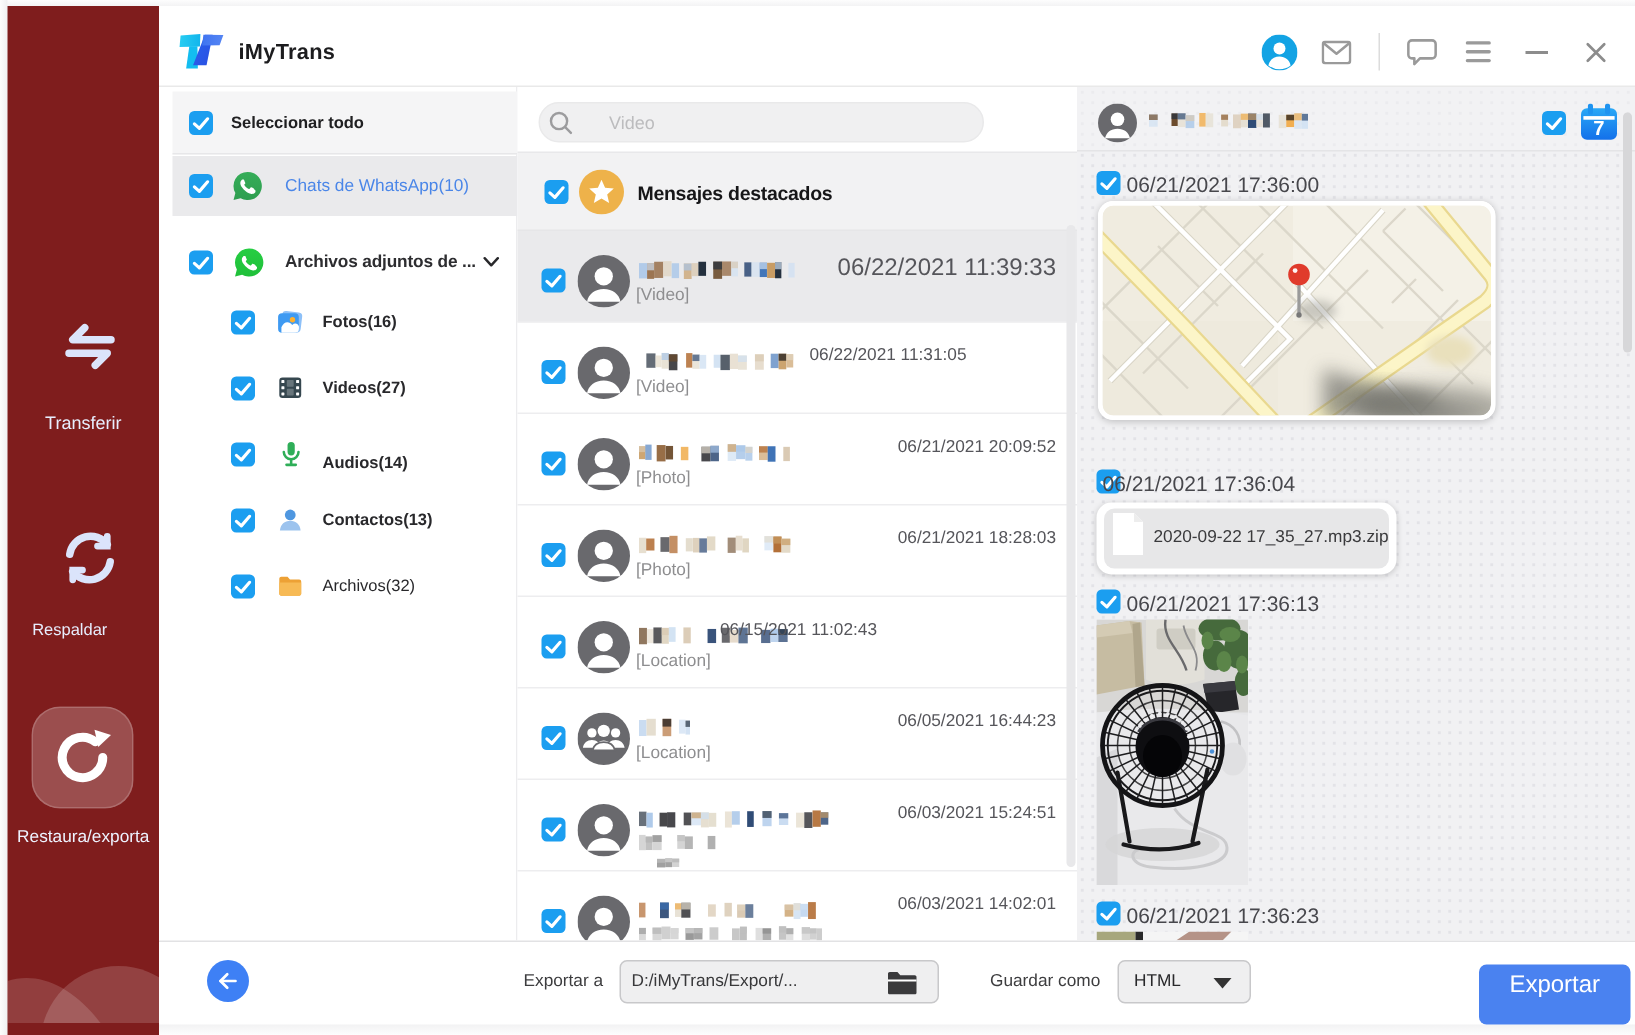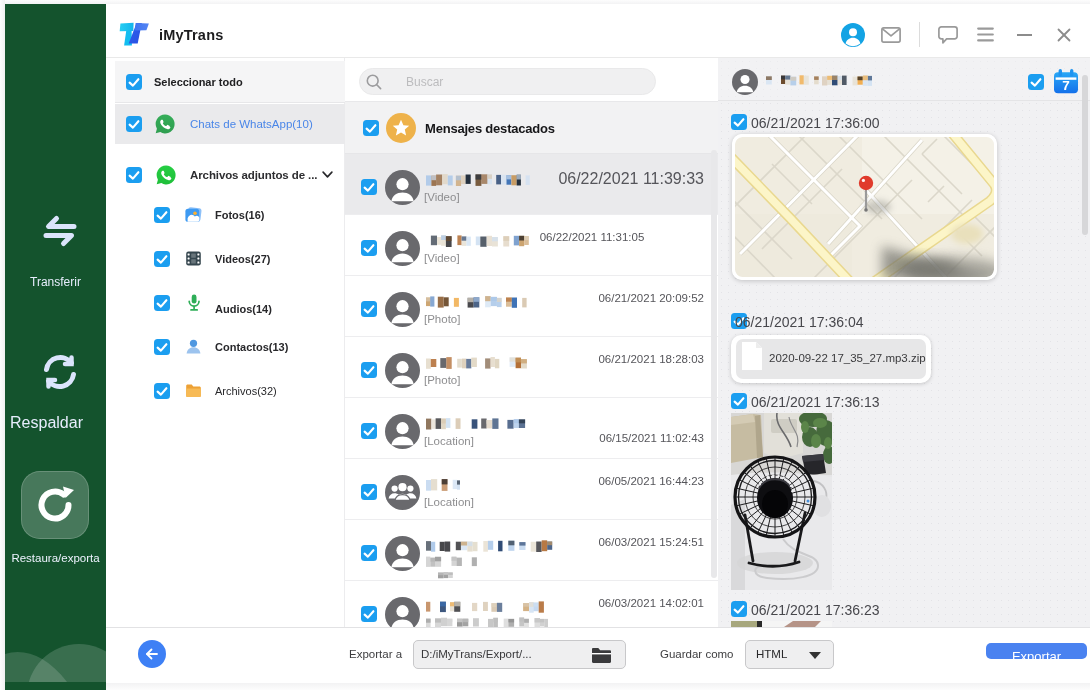--- a/index.html
+++ b/index.html
@@ -1,37 +1,37 @@
 <!DOCTYPE html>
 <html><head><meta charset="utf-8">
 <style>
 *{margin:0;padding:0;box-sizing:border-box}
 html,body{width:1090px;height:690px;overflow:hidden;font-family:"Liberation Sans",sans-serif;background:#fff;position:relative}
 .abs{position:absolute}
 </style></head><body>
 
 <div class="abs" style="left:0;top:0;width:1090px;height:4px;background:linear-gradient(#fdfdfd,#f3f3f4)"></div>
 <div class="abs" style="left:0;top:0;width:5px;height:690px;background:linear-gradient(90deg,#fdfdfd,#f0f0f1)"></div>
-<div class="abs" style="left:5px;top:4px;width:101px;height:686px;background:#14532d;overflow:hidden">
+<div class="abs" style="left:5px;top:4px;width:101px;height:686px;background:#7f1d1d;overflow:hidden">
 <svg class="abs" style="left:36px;top:209px" width="38" height="36" viewBox="0 0 38 36">
 <g fill="none" stroke="#dbe4fb" stroke-width="5" stroke-linecap="round" stroke-linejoin="round">
 <path d="M15.5 5.5 L7.5 13.5 H33"></path>
 <path d="M5 22.5 H30.5 L22.5 30.5"></path>
 </g>
     </svg>
 <div class="abs" style="left:0;top:271px;width:101px;text-align:center;color:#e7edfd;font-size:12px">Transferir</div>
 <svg class="abs" style="left:35px;top:348px" width="40" height="40" viewBox="0 0 40 40">
 <g fill="none" stroke="#dbe4fb" stroke-width="5" stroke-linecap="round">
 <path d="M6.5 17.5a14 14 0 0 1 25-6.5"></path>
         <path d="M31.5 5.5v6.5h-6.5" stroke-width="4.5"></path>
 <path d="M33.5 22.5a14 14 0 0 1-25 6.5"></path>
         <path d="M8.5 34.5v-6.5h6.5" stroke-width="4.5"></path>
 </g>
     </svg>
-<div class="abs" style="left:0;top:410px;width:83px;text-align:center;color:#e7edfd;font-size:16px">Respaldar</div>
+<div class="abs" style="left:0;top:410px;width:83px;text-align:center;color:#e7edfd;font-size:11px">Respaldar</div>
 <div class="abs" style="left:16px;top:467px;width:68px;height:68px;border-radius:19px;background:rgba(255,255,255,.22);box-shadow:inset 0 0 0 1px rgba(255,255,255,.18)"></div>
 <svg class="abs" style="left:27px;top:478px" width="46" height="46" viewBox="0 0 46 46">
 <path d="M36.5 23a13.5 13.5 0 1 1-5-10.5" fill="none" stroke="#fff" stroke-width="6" stroke-linecap="round"></path>
 <polygon points="31,4.5 42,8 33.5,16" fill="#fff"></polygon>
 </svg>
 <div class="abs" style="left:0;top:548px;width:101px;text-align:center;color:#eef3ff;font-size:11.5px">Restaura/exporta</div>
 <svg class="abs" style="left:0;top:634px" width="101" height="44" viewBox="0 0 101 44">
 <path d="M-30 44 C-10 6 30 2 62 44 z" fill="#ffffff" fill-opacity=".15"></path>
 <circle cx="74" cy="58" r="52" fill="#ffffff" fill-opacity=".16"></circle>
 </svg>
@@ -184,21 +184,21 @@
 <path d="M2.2 7.4h14.6v7.4c0 .7-.6 1.3-1.3 1.3H3.5c-.7 0-1.3-.6-1.3-1.3z" fill="#f7ba55"></path>
   </svg>
 <div class="abs" style="left:215px;top:384.5px;font-size:11px;font-weight:normal;color:#28282b">Archivos(32)</div>
 <div class="abs" style="left:345px;top:58px;width:373px;height:569px;background:#fff"></div>
 <div class="abs" style="left:345px;top:58px;width:373px;height:44px;border-bottom:1px solid #e8e8ea"></div>
 <div class="abs" style="left:359px;top:68px;width:297px;height:27px;border-radius:13.5px;background:#f0f0f1;border:1px solid #e9e9ea"></div>
 <svg class="abs" style="left:366px;top:74px" width="16" height="16" viewBox="0 0 16 16">
 <circle cx="6.7" cy="6.7" r="5.4" fill="none" stroke="#9c9c9e" stroke-width="1.6"></circle>
 <line x1="10.8" y1="10.8" x2="14.6" y2="14.6" stroke="#9c9c9e" stroke-width="1.6" stroke-linecap="round"></line>
   </svg>
-<div class="abs" style="left:406px;top:75px;font-size:12px;color:#bcbcbe">Buscar</div>
+<div class="abs" style="left:406px;top:75px;font-size:12px;color:#bcbcbe">Video</div>
 <div class="abs" style="left:345px;top:102px;width:373px;height:52px;background:#f2f2f3;border-bottom:1px solid #e6e6e8"></div>
 <div style="position:absolute;left:363px;top:120px;width:16px;height:16px;background:#1b9ef0;border-radius:3.5px">
 <svg width="16" height="16" viewBox="0 0 16 16">
       <polyline points="3.6,8.6 6.9,11.6 12.4,5.2" fill="none" stroke="#fff" stroke-width="2.1" stroke-linecap="round" stroke-linejoin="round"></polyline>
     </svg></div>
 <svg class="abs" style="left:386px;top:113px" width="30" height="30" viewBox="0 0 30 30">
 <circle cx="15" cy="15" r="15" fill="#eeb24a"></circle>
 <polygon points="15.0,6.8 17.4,12.2 23.2,12.7 18.8,16.6 20.1,22.4 15.0,19.4 9.9,22.4 11.2,16.6 6.8,12.7 12.6,12.2" fill="#fff"></polygon>
   </svg>
 <div class="abs" style="left:425px;top:121px;font-size:13px;font-weight:bold;color:#161618;letter-spacing:-.2px">Mensajes destacados</div>
@@ -364,21 +364,21 @@
     <rect x="60.5" y="2.0" width="5.8" height="8.4" fill="#d9c9b2" fill-opacity="0.66"></rect>
     <rect x="60.5" y="2.0" width="5.8" height="3.8" fill="#e4ddce" fill-opacity="0.7"></rect>
     <rect x="66.3" y="0.4" width="6.2" height="10.5" fill="#2e4a74" fill-opacity="0.77"></rect>
     <rect x="81.4" y="1.9" width="6.2" height="8.8" fill="#2e4a74" fill-opacity="0.80"></rect>
     <rect x="87.7" y="1.2" width="5.2" height="8.8" fill="#a9c6e8" fill-opacity="0.76"></rect>
     <rect x="87.7" y="1.2" width="5.2" height="4.0" fill="#a9c6e8" fill-opacity="0.7"></rect>
     <rect x="92.9" y="1.4" width="6.2" height="8.6" fill="#2e4a74" fill-opacity="0.78"></rect>
     <rect x="92.9" y="1.4" width="6.2" height="3.9" fill="#24303e" fill-opacity="0.7"></rect>
   </svg>
 <div class="abs" style="left:424px;top:435px;font-size:11.5px;color:#8e8e90">[Location]</div>
-<div class="abs" style="left:480px;top:432px;width:224px;text-align:right;font-size:11.5px;color:#55555a">06/15/2021 11:02:43</div>
+<div class="abs" style="left:480px;top:414px;width:224px;font-size:11.5px;color:#55555a">06/15/2021 11:02:43</div>
 <div class="abs" style="left:345px;top:519px;width:373px;height:1px;background:#ededef"></div>
 <div style="position:absolute;left:361px;top:484px;width:16px;height:16px;background:#1b9ef0;border-radius:3.5px">
 <svg width="16" height="16" viewBox="0 0 16 16">
       <polyline points="3.6,8.6 6.9,11.6 12.4,5.2" fill="none" stroke="#fff" stroke-width="2.1" stroke-linecap="round" stroke-linejoin="round"></polyline>
     </svg></div>
 <svg style="position:absolute;left:385px;top:475px" width="35" height="35" viewBox="0 0 35 35">
 <circle cx="17.5" cy="17.5" r="17.5" fill="#69696d"></circle>
 <circle cx="9.6" cy="13.6" r="3.1" fill="#fff"></circle>
     <circle cx="25.4" cy="13.6" r="3.1" fill="#fff"></circle>
 <circle cx="17.5" cy="12.2" r="4.1" fill="#fff"></circle>
@@ -765,12 +765,12 @@
 <svg class="abs" style="left:591px;top:647px" width="21" height="16" viewBox="0 0 21 16">
 <path d="M1 2.2C1 1.5 1.5 1 2.2 1h5.1l1.9 2.2h9.6c.7 0 1.2.5 1.2 1.2v10.4c0 .7-.5 1.2-1.2 1.2H2.2c-.7 0-1.2-.5-1.2-1.2z" fill="#3a3a3c"></path>
 <path d="M1 6h19v1.4H1z" fill="#fff"></path>
   </svg>
 <div class="abs" style="left:660px;top:648px;font-size:11.5px;color:#3d3d3f">Guardar como</div>
 <div class="abs" style="left:745px;top:640px;width:89px;height:29px;background:#efeff0;border:1px solid #c8c8ca;border-radius:5px"></div>
 <div class="abs" style="left:756px;top:648px;font-size:11.5px;color:#28282a">HTML</div>
 <svg class="abs" style="left:808px;top:651px" width="14" height="9" viewBox="0 0 14 9">
     <polygon points="1,1 13,1 7,8" fill="#333"></polygon>
   </svg>
-<div class="abs" style="left:986px;top:643px;width:101px;height:16px;background:#4a82f0;border-radius:5px;color:#fff;font-size:13px;text-align:center;line-height:28px">Exportar</div>
+<div class="abs" style="left:986px;top:643px;width:101px;height:40px;background:#4a82f0;border-radius:5px;color:#fff;font-size:16px;text-align:center;line-height:28px">Exportar</div>
 </body></html>

